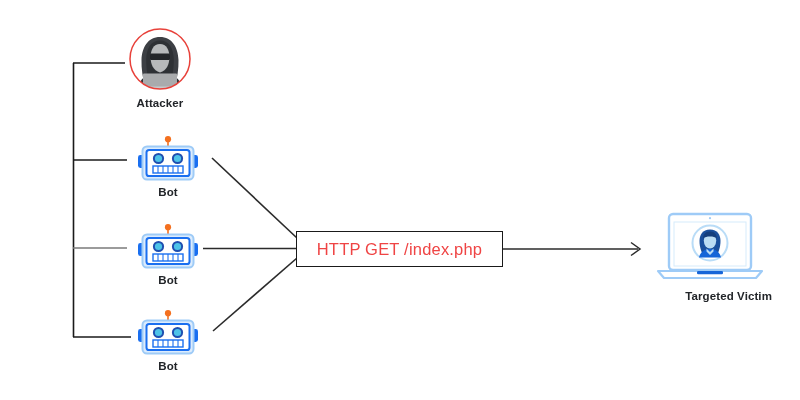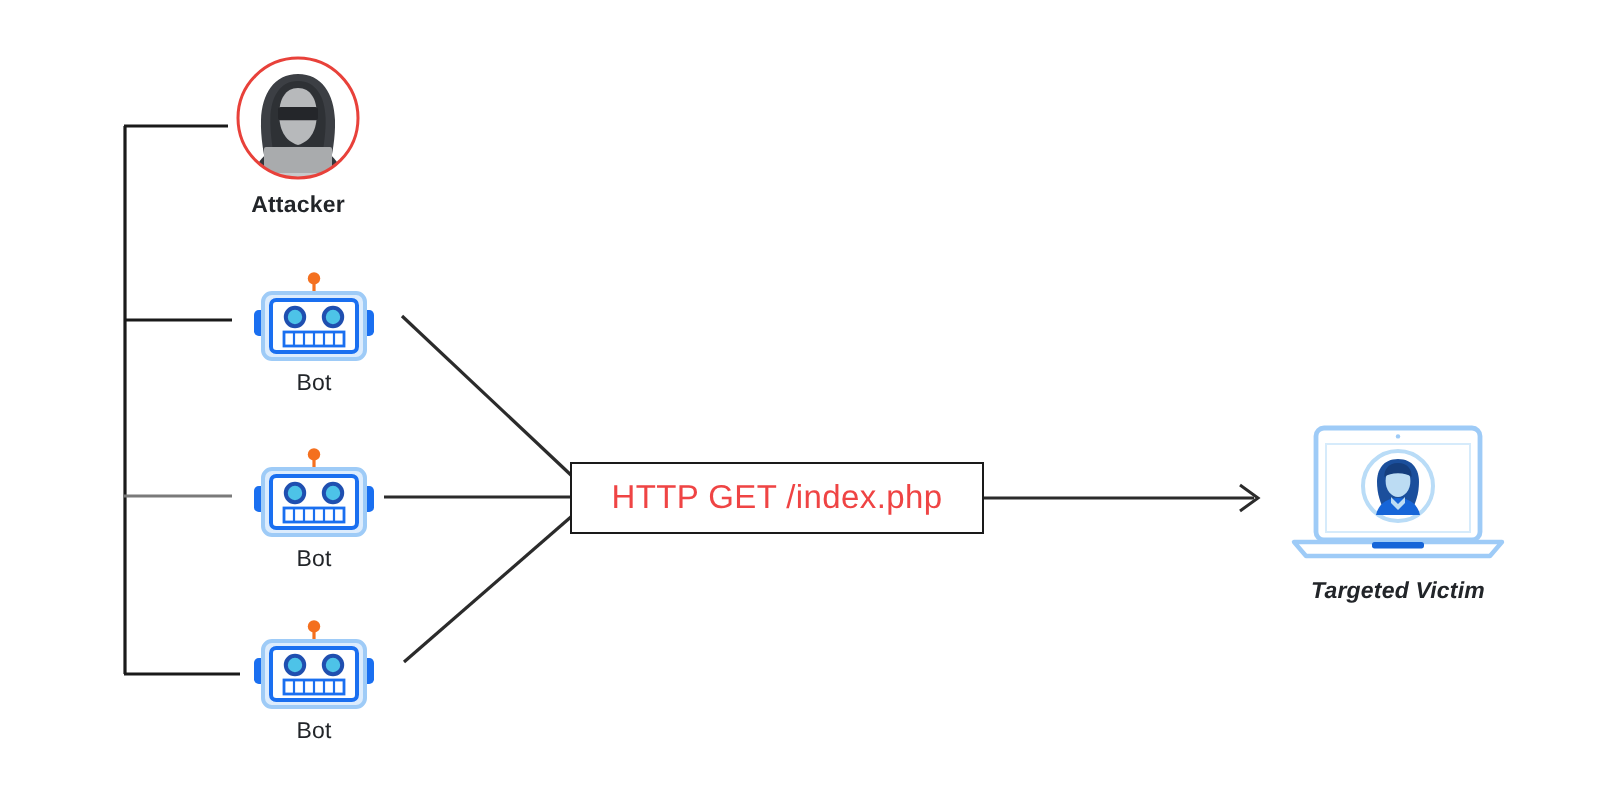--- a/index.html
+++ b/index.html
@@ -3,47 +3,46 @@
 <meta charset="utf-8">
 <style>
   html,body{margin:0;padding:0;}
   body{
     width:800px;height:400px;
     background:#ffffff;
     font-family:"Liberation Sans", sans-serif;
     overflow:hidden;
     position:relative;
   }
-  #stage{position:absolute;left:4px;top:0;width:684px;height:400px;}
+  #stage{position:absolute;left:15px;top:0;width:684px;height:400px;}
   .layer-svg{position:absolute;left:0;top:0;width:800px;height:400px;}
 
   .node{position:absolute;}
 
   
   .attacker-wrap{left:113px;top:27px;width:64px;height:64px;}
   .attacker-label{
     position:absolute;left:93px;top:97px;width:104px;
     text-align:center;font-size:11.5px;font-weight:bold;color:#222529;
     letter-spacing:0.1px;
   }
 
   
   .bot-wrap{width:72px;height:48px;}
   .bot-label{
     position:absolute;width:104px;text-align:center;
-    font-size:11.5px;font-weight:normal;color:#222529;letter-spacing:0.1px;
+    font-size:11.5px;font-weight:bold;color:#222529;letter-spacing:0.1px;
   }
 
   
   .victim-wrap{left:637px;top:211px;width:116px;height:76px;}
   .victim-label{
     position:absolute;left:633px;top:290px;width:124px;
-    text-align:center;font-size:11.5px;font-weight:bold;color:#222529;
+    text-align:right;font-size:11.5px;font-weight:bold;color:#222529;
     letter-spacing:0.1px;
-    font-style:italic;
   }
 
   
   .http-box{
     position:absolute;left:281px;top:231px;width:207px;height:36px;
     border:1.3px solid #1a1a1a;background:#ffffff;
     display:flex;align-items:center;justify-content:center;
     box-sizing:border-box;
   }
   .http-box span{

